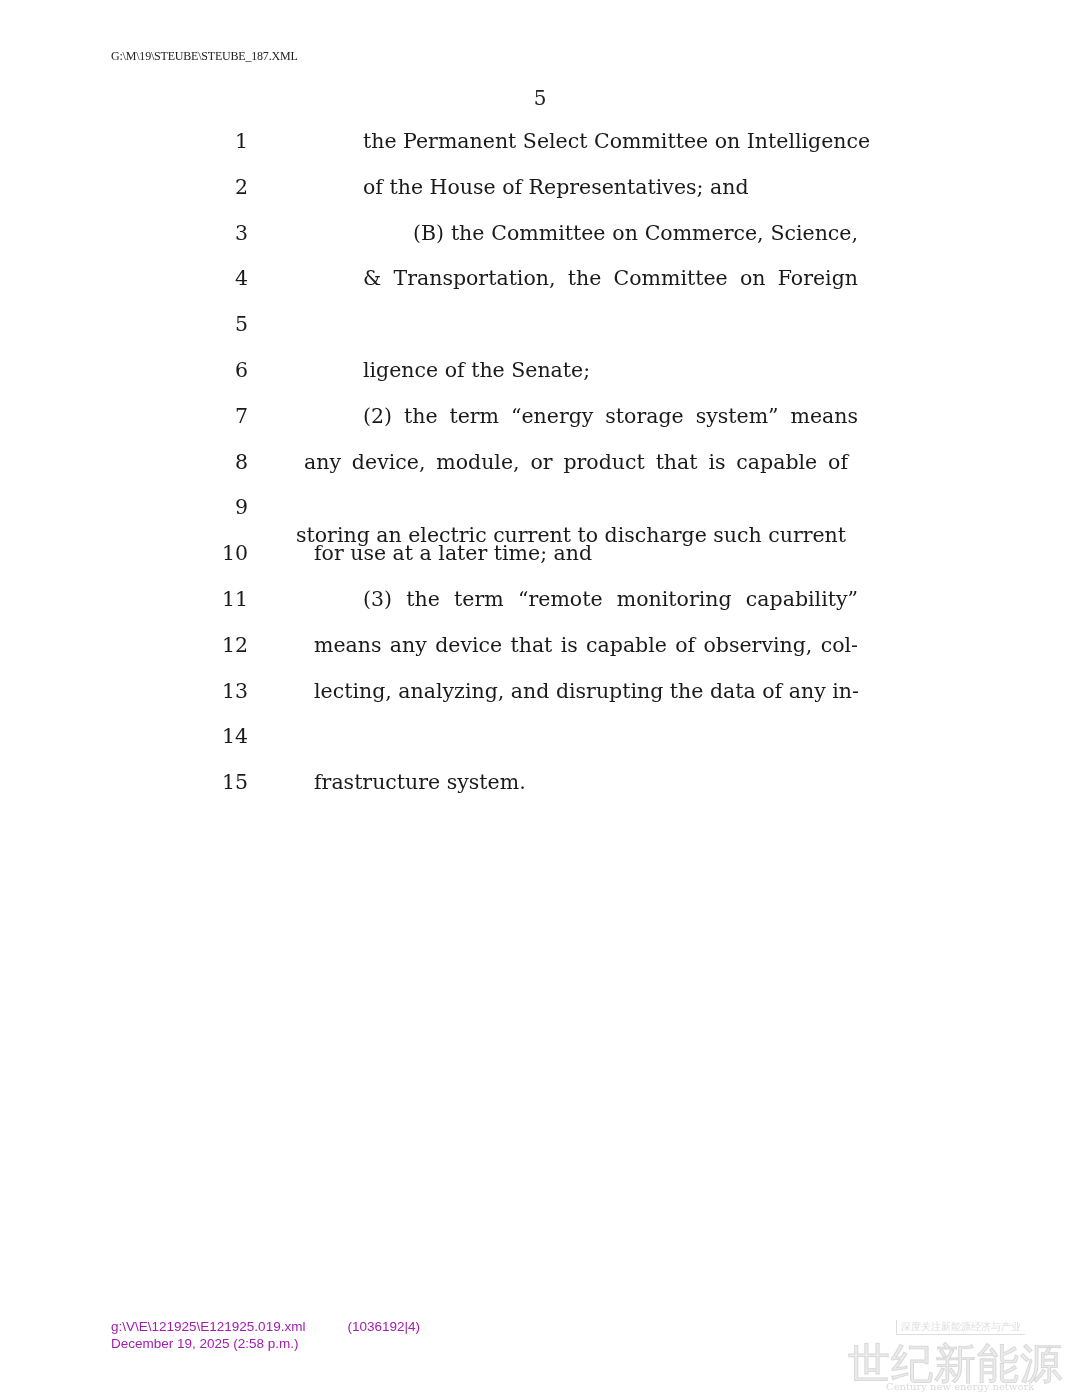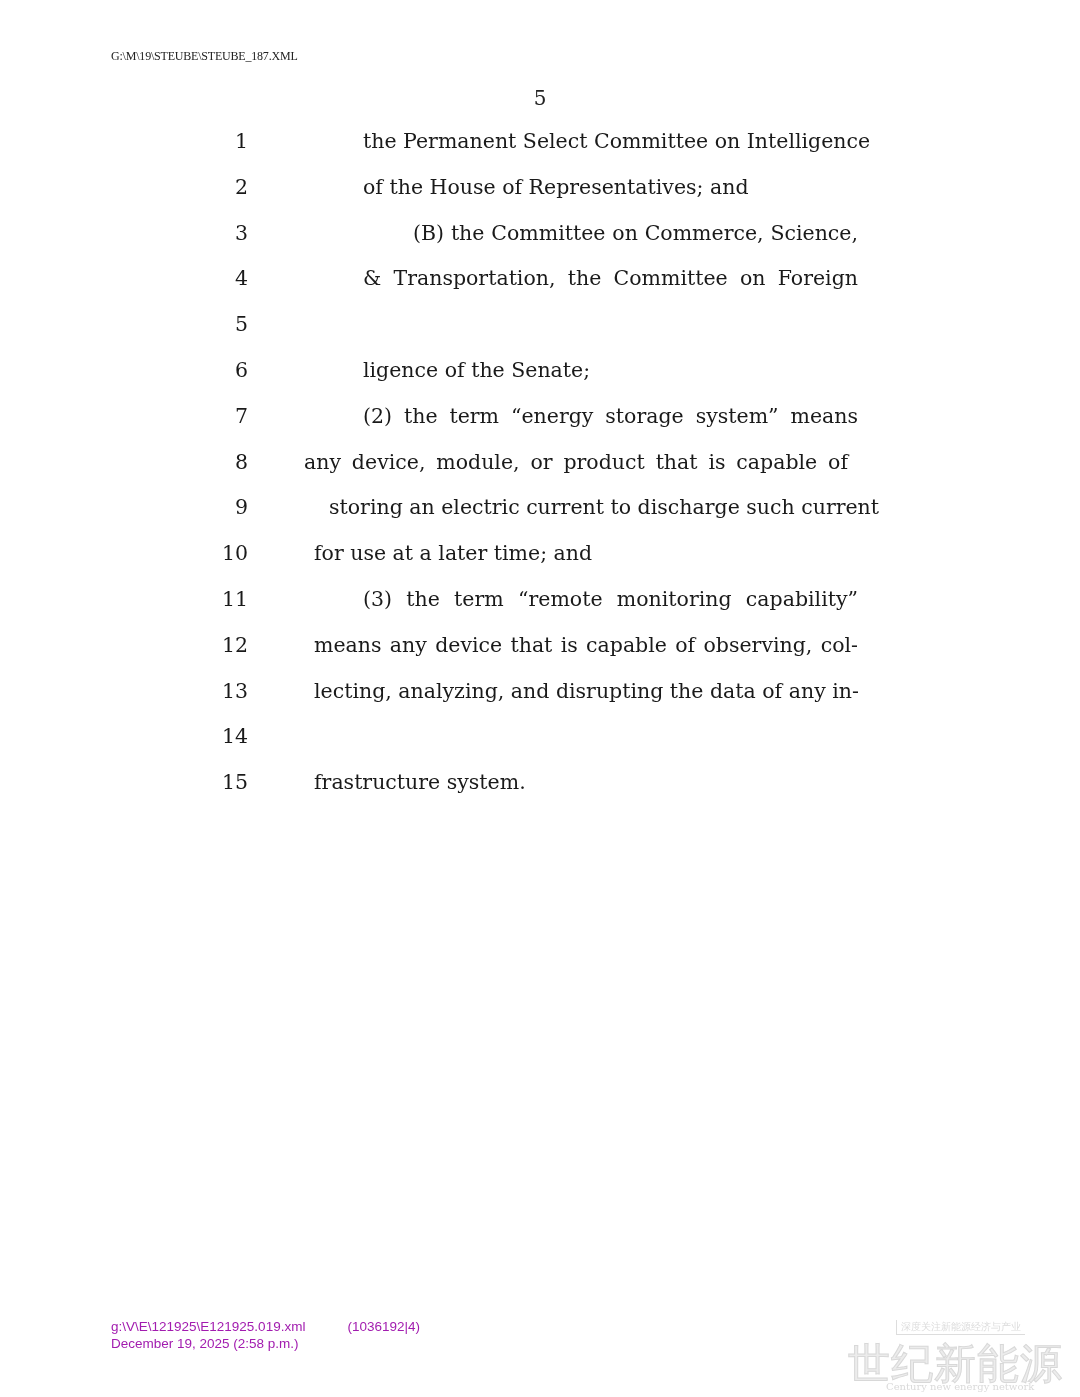--- a/index.html
+++ b/index.html
@@ -51,21 +51,21 @@
     <div class="line" style="top: 403.8px;">
       <span class="ln">7</span>
       <span class="txt justify" style="left: 363px; right: auto; word-spacing: 5.40365px;">(2) the term “energy storage system” means</span>
     </div>
     <div class="line" style="top: 449.6px;">
       <span class="ln">8</span>
       <span class="txt justify" style="left: 304px; right: auto; word-spacing: 4.35156px;">any device, module, or product that is capable of</span>
     </div>
     <div class="line" style="top: 495.4px;">
       <span class="ln">9</span>
-      <span class="txt justify" style="left: 329px; right: auto;">storing an electric current to discharge such current</span>
+      <span class="txt justify" style="left: 296px; right: auto; margin-top: 28px;">storing an electric current to discharge such current</span>
     </div>
     <div class="line" style="top: 541.2px;">
       <span class="ln">10</span>
       <span class="txt left" style="left: 314px; right: auto;">for use at a later time; and</span>
     </div>
     <div class="line" style="top: 587px;">
       <span class="ln">11</span>
       <span class="txt justify" style="left: 363px; right: auto; word-spacing: 7.7375px;">(3) the term “remote monitoring capability”</span>
     </div>
     <div class="line" style="top: 632.8px; padding-left: 32px;">

